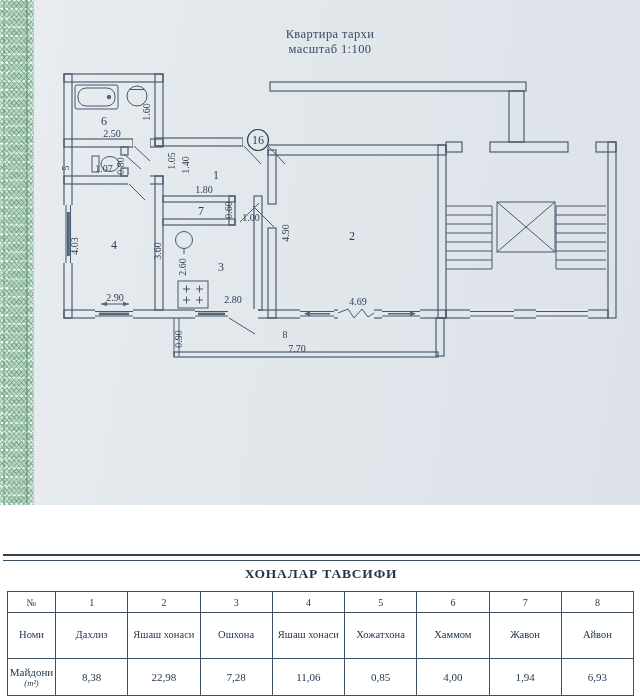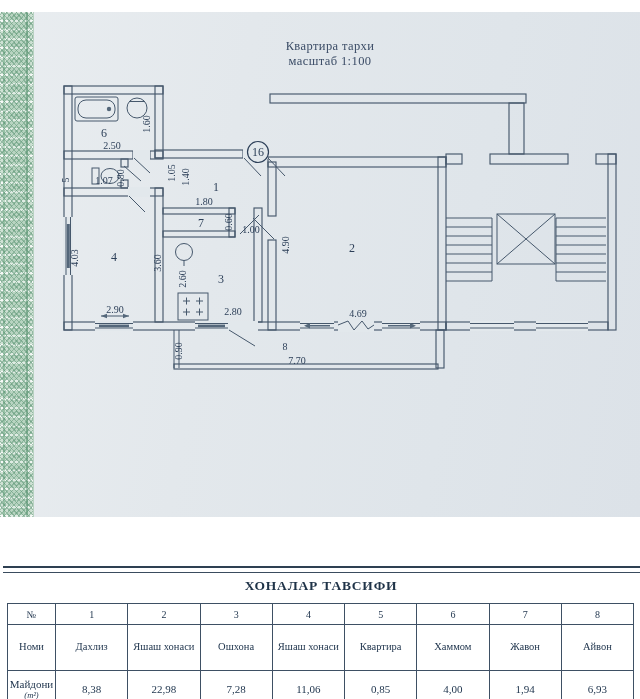--- a/index.html
+++ b/index.html
@@ -1,19 +1,19 @@
 <!DOCTYPE html>
 <html><head>
 <meta charset="utf-8">
 <style>
   html,body{margin:0;padding:0;}
   body{width:640px;height:699px;overflow:hidden;
        font-family:"Liberation Serif","DejaVu Serif",serif;}
   .page{position:absolute;inset:0;width:640px;height:505px;
-        background:linear-gradient(100deg,#e9edf0 0%,#e3e8ec 35%,#dfe5ea 70%,#dce2e8 100%);margin-top:12px;}
+        background:linear-gradient(100deg,#e9edf0 0%,#e3e8ec 35%,#dfe5ea 70%,#dce2e8 100%);}
   
   .guilloche{position:absolute;left:0;top:0;bottom:0;width:33px;
      background:
        repeating-linear-gradient(48deg, rgba(96,152,120,.55) 0 1px, rgba(255,255,255,0) 1px 3.6px),
        repeating-linear-gradient(-48deg, rgba(96,152,120,.5) 0 1px, rgba(255,255,255,0) 1px 3.6px),
        repeating-linear-gradient(0deg, rgba(255,255,255,.35) 0 2px, rgba(140,185,155,.35) 2px 9px),
        linear-gradient(90deg,#f4f8f4 0 3px,#9dc4ab 3px 5px,#ecf3ed 5px 8px,
                         #cfe2d5 8px 26px,#79a78c 26px 28px,#e6efe8 28px 31px,#f1f5f2 31px 33px);
      border-right:1px solid #b9d2c2;}
   .doc-title{position:absolute;left:200px;top:27px;width:260px;text-align:center;
@@ -262,21 +262,21 @@
       <td>6</td>
       <td>7</td>
       <td>8</td>
     </tr>
     <tr class="names">
       <td class="rowlabel">Номи</td>
       <td>Дахлиз</td>
       <td>Яшаш хонаси</td>
       <td>Ошхона</td>
       <td>Яшаш хонаси</td>
-      <td>Квартира</td>
+      <td>Хожатхона</td>
       <td>Хаммом</td>
       <td>Жавон</td>
       <td>Айвон</td>
     </tr>
     <tr class="areas">
       <td class="rowlabel">
         <span>Майдони</span>
         <span class="unit">(m²)</span>
       </td>
       <td>8,38</td>

